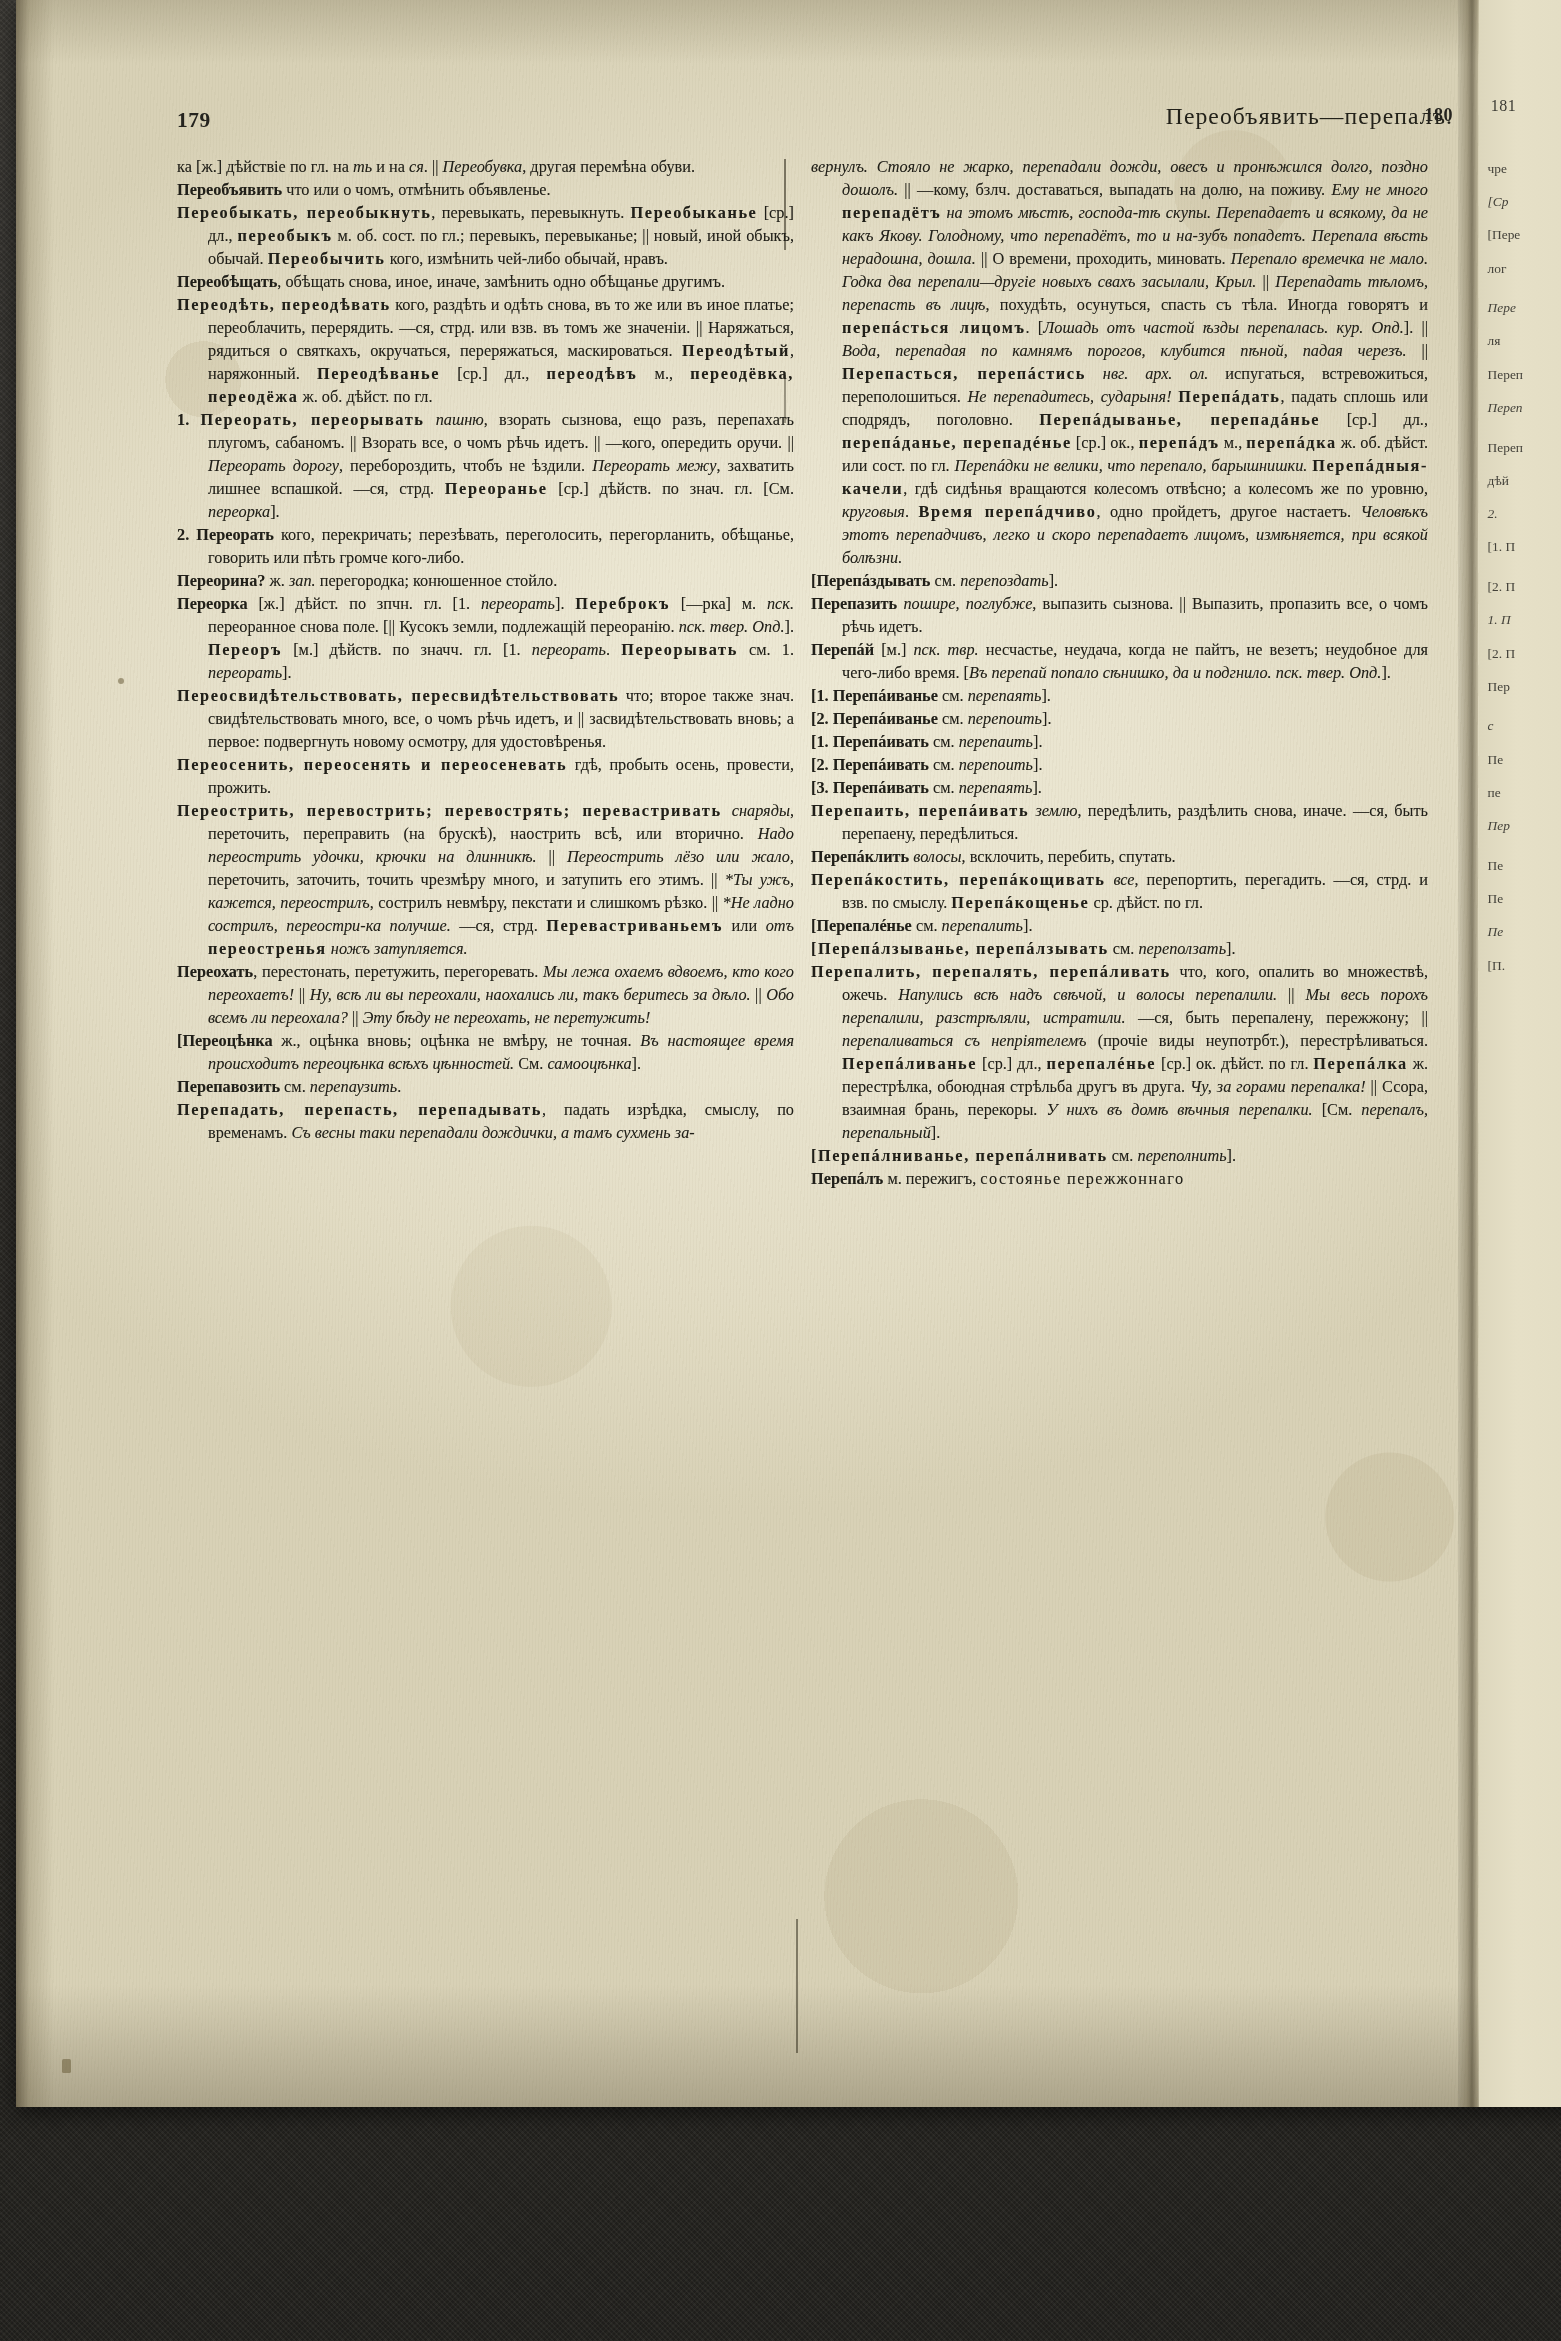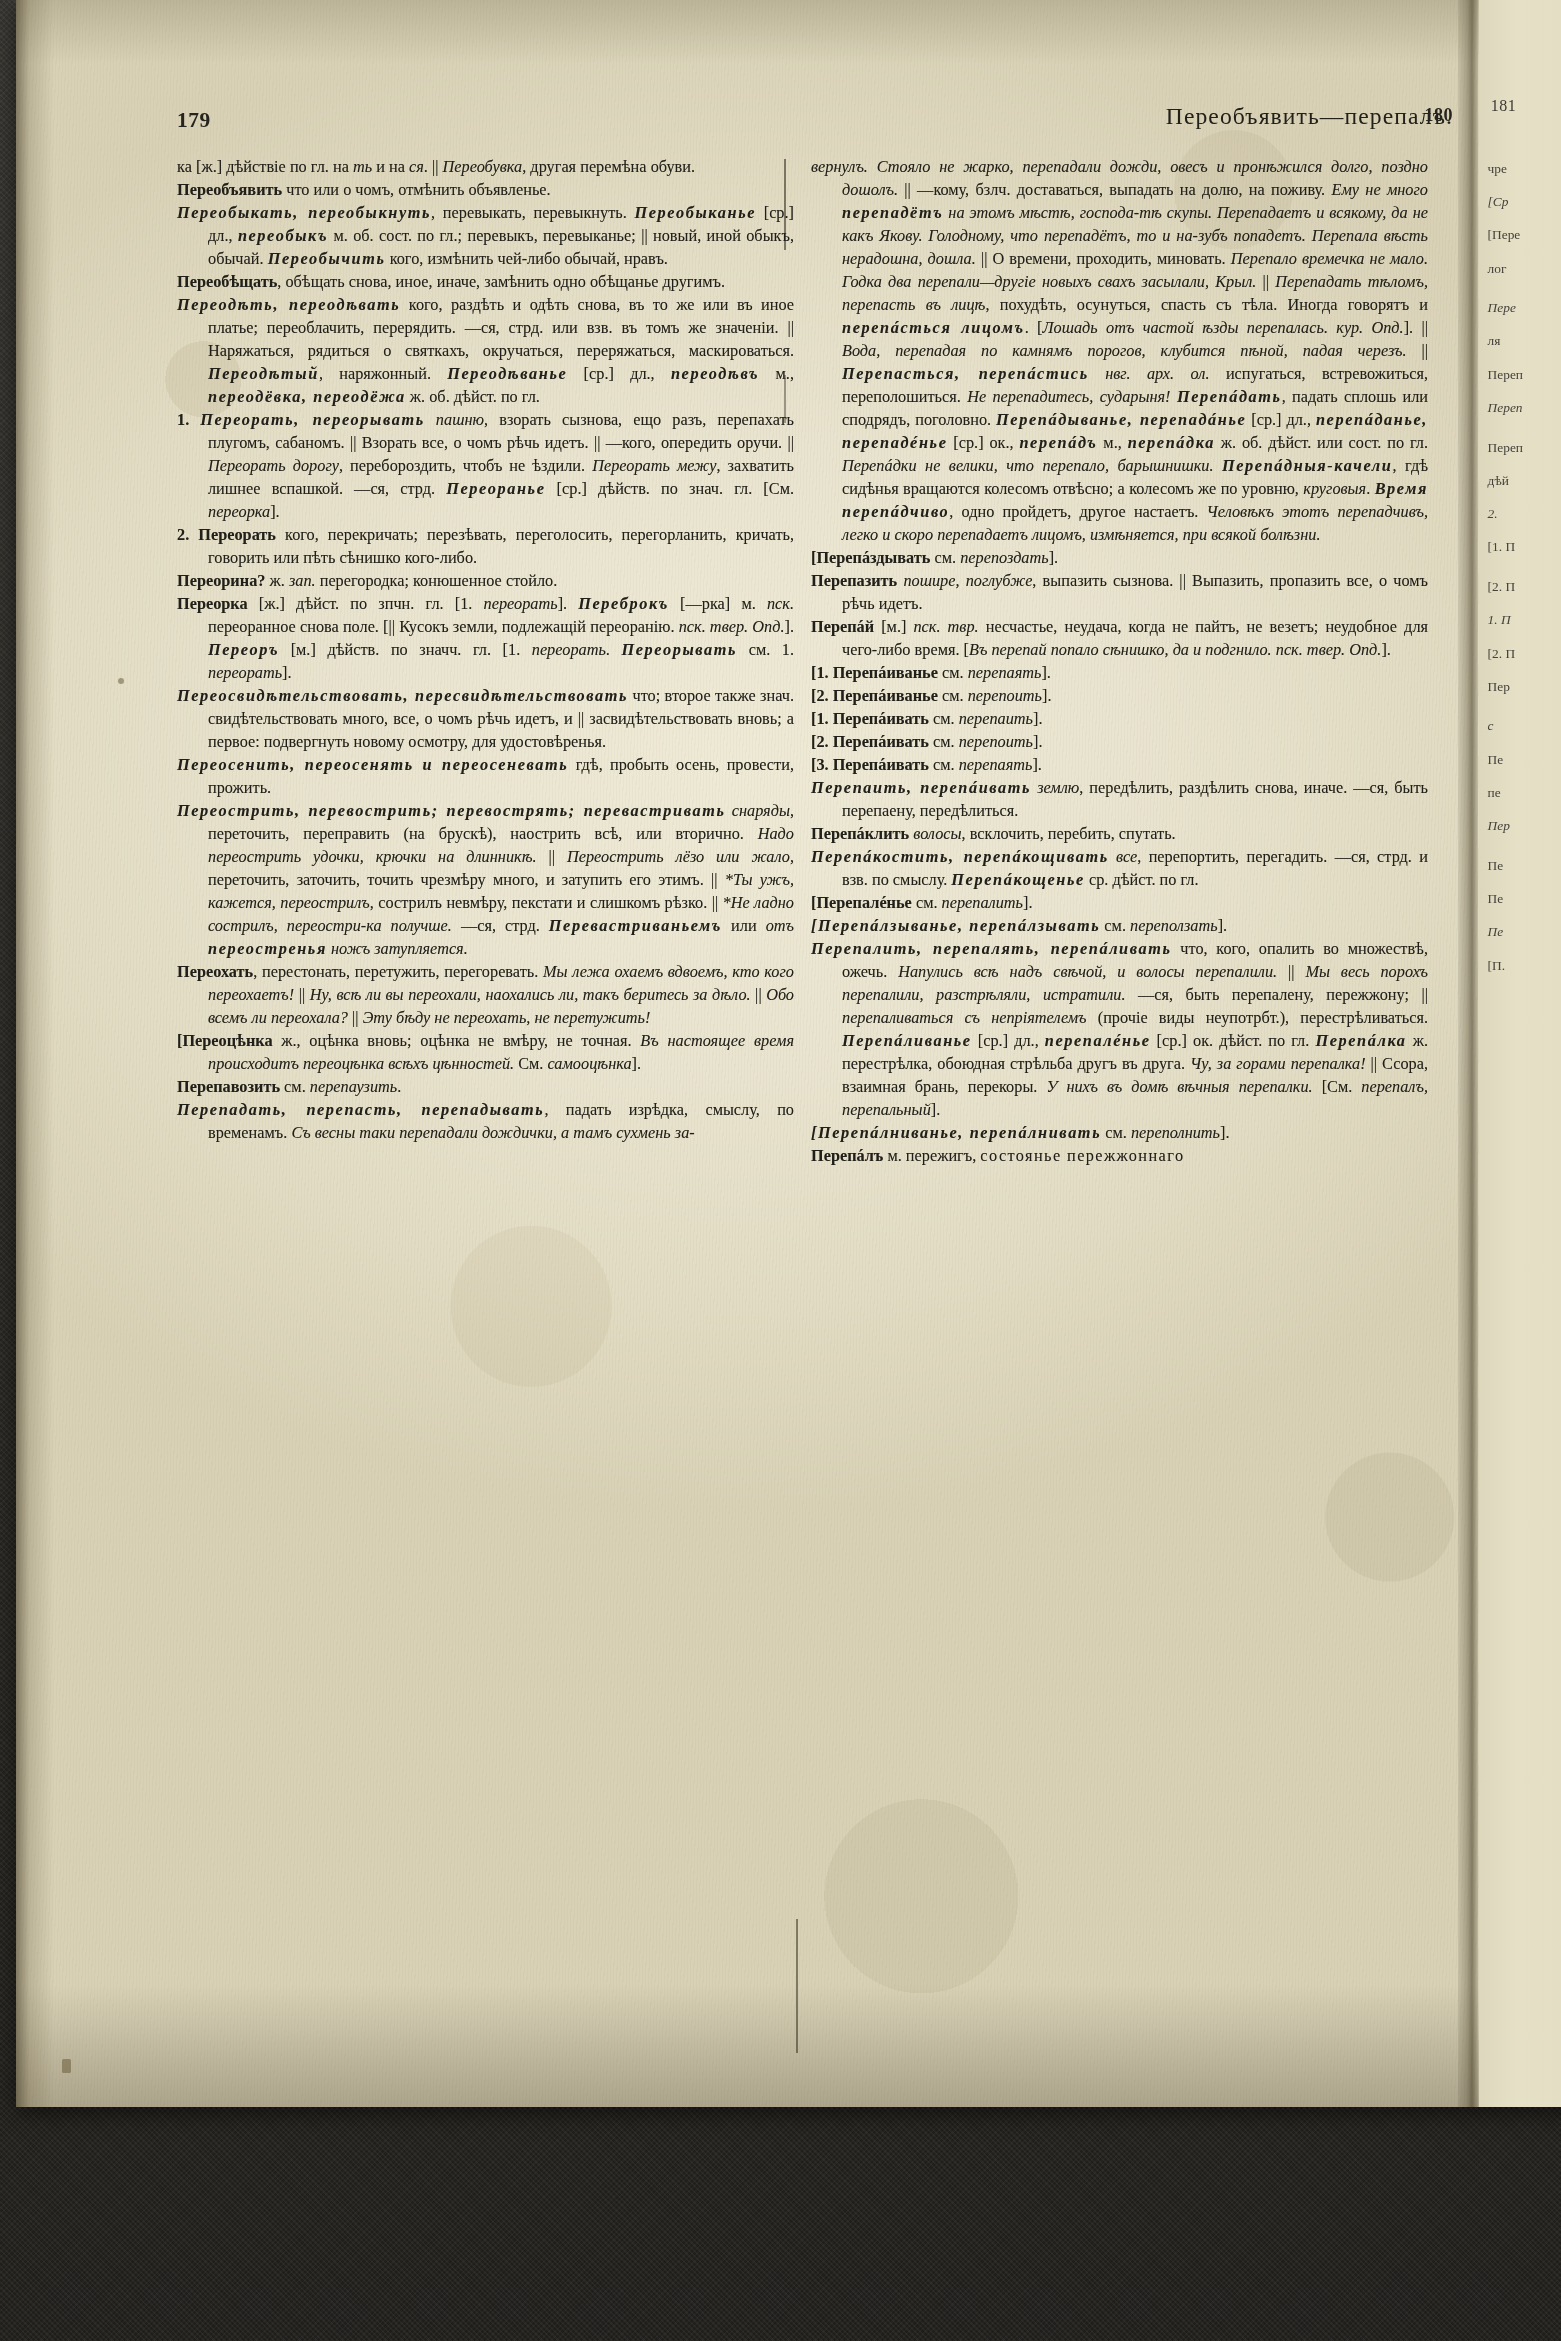--- a/index.html
+++ b/index.html
@@ -123,21 +123,21 @@
     background:rgba(40,35,20,.50);
   }
   
   .entry{
     margin:0 0 0 0;
     padding-left:31px;
     text-indent:-31px;
   }
   
   .hw{font-weight:bold;}           
-  .hwsp{font-weight:bold;letter-spacing:1.6px;font-style:italic;}  
+  .hwsp{font-weight:bold;letter-spacing:1.6px;}  
   .sp{letter-spacing:1.4px;}
   .it{font-style:italic;}
   .num{font-weight:bold;}
   
   #col-left,#col-right{ text-shadow:0 0 0.3px rgba(30,25,10,.30); }
   
   .speck{position:absolute;background:#6a5c3a;border-radius:50%;opacity:.55;}
 </style>
 </head>
 <body>
@@ -161,21 +161,21 @@
   <div id="col-rule2"></div>
   <div id="col-rule3"></div>
 
   <div class="col" id="col-left">
       <div class="entry"><span>ка </span><span>[ж.] дѣйствіе по гл. на </span><span class="it">ть</span><span> и на </span><span class="it">ся</span><span>. || </span><span class="it">Переобувка</span><span>, другая перемѣна обуви.</span></div>
       <div class="entry"><span class="hw">Переобъявить</span><span> что или о чомъ, отмѣнить объявленье.</span></div>
       <div class="entry"><span class="hwsp">Переобыкать, переобыкнуть</span><span>, перевыкать, перевыкнуть. </span><span class="hwsp">Переобыканье</span><span> [ср.] дл., </span><span class="hwsp">переобыкъ</span><span> м. об. сост. по гл.; перевыкъ, перевыканье; || новый, иной обыкъ, обычай. </span><span class="hwsp">Переобычить</span><span> кого, измѣнить чей-либо обычай, нравъ.</span></div>
       <div class="entry"><span class="hw">Переобѣщать</span><span>, обѣщать снова, иное, иначе, замѣнить одно обѣщанье другимъ.</span></div>
       <div class="entry"><span class="hwsp">Переодѣть, переодѣвать</span><span> кого, раздѣть и одѣть снова, въ то же или въ иное платье; переоблачить, перерядить. —ся, стрд. или взв. въ томъ же значеніи. || Наряжаться, рядиться о святкахъ, окручаться, переряжаться, маскироваться. </span><span class="hwsp">Переодѣтый</span><span>, наряжонный. </span><span class="hwsp">Переодѣванье</span><span> [ср.] дл., </span><span class="hwsp">переодѣвъ</span><span> м., </span><span class="hwsp">переодёвка, переодёжа</span><span> ж. об. дѣйст. по гл.</span></div>
       <div class="entry"><span class="num">1. </span><span class="hwsp">Переорать, переорывать</span><span class="it"> пашню</span><span>, взорать сызнова, ещо разъ, перепахать плугомъ, сабаномъ. || Взорать все, о чомъ рѣчь идетъ. || —кого, опередить оручи. || </span><span class="it">Переорать дорогу</span><span>, перебороздить, чтобъ не ѣздили. </span><span class="it">Переорать межу</span><span>, захватить лишнее вспашкой. —ся, стрд. </span><span class="hwsp">Переоранье</span><span> [ср.] дѣйств. по знач. гл. [См. </span><span class="it">переорка</span><span>].</span></div>
-      <div class="entry"><span class="num">2. </span><span class="hw">Переорать</span><span> кого, перекричать; перезѣвать, переголосить, перегорланить, кричать, говорить или пѣть сѣнишко кого-либо.</span></div>
+      <div class="entry"><span class="num">2. </span><span class="hw">Переорать</span><span> кого, перекричать; перезѣвать, переголосить, перегорланить, обѣщанье, говорить или пѣть громче кого-либо.</span></div>
       <div class="entry"><span class="hw">Переорина?</span><span> ж. </span><span class="it">зап.</span><span> перегородка; конюшенное стойло.</span></div>
       <div class="entry"><span class="hw">Переорка</span><span> [ж.] дѣйст. по зпчн. гл. [1. </span><span class="it">переорать</span><span>]. </span><span class="hwsp">Переброкъ</span><span> [—рка] м. </span><span class="it">пск.</span><span> переоранное снова поле. [|| Кусокъ земли, подлежащій переоранію. </span><span class="it">пск. твер. Опд.</span><span>]. </span><span class="hwsp">Переоръ</span><span> [м.] дѣйств. по значч. гл. [1. </span><span class="it">переорать</span><span>. </span><span class="hwsp">Переорывать</span><span> см. 1. </span><span class="it">переорать</span><span>].</span></div>
       <div class="entry"><span class="hwsp">Переосвидѣтельствовать, пересвидѣтельствовать</span><span> что; второе также знач. свидѣтельствовать много, все, о чомъ рѣчь идетъ, и || засвидѣтельствовать вновь; а первое: подвергнуть новому осмотру, для удостовѣренья.</span></div>
       <div class="entry"><span class="hwsp">Переосенить, переосенять и переосеневать</span><span> гдѣ, пробыть осень, провести, прожить.</span></div>
       <div class="entry"><span class="hwsp">Переострить, перевострить; перевострять; перевастривать</span><span class="it"> снаряды</span><span>, переточить, переправить (на брускѣ), наострить всѣ, или вторично. </span><span class="it">Надо переострить удочки, крючки на длинникѣ.</span><span> || </span><span class="it">Переострить лёзо или жало</span><span>, переточить, заточить, точить чрезмѣру много, и затупить его этимъ. || </span><span class="it">*Ты ужъ, кажется, переострилъ</span><span>, сострилъ невмѣру, пекстати и слишкомъ рѣзко. || </span><span class="it">*Не ладно сострилъ, переостри-ка получше.</span><span> —ся, стрд. </span><span class="hwsp">Перевастриваньемъ</span><span> или </span><span class="it">отъ</span><span> </span><span class="hwsp">переостренья</span><span class="it"> ножъ затупляется.</span></div>
       <div class="entry"><span class="hw">Переохать</span><span>, перестонать, перетужить, перегоревать. </span><span class="it">Мы лежа охаемъ вдвоемъ, кто кого переохаетъ!</span><span> || </span><span class="it">Ну, всѣ ли вы переохали, наохались ли, такъ беритесь за дѣло.</span><span> || </span><span class="it">Обо всемъ ли переохала?</span><span> || </span><span class="it">Эту бѣду не переохать, не перетужить!</span></div>
       <div class="entry"><span class="hw">[Переоцѣнка</span><span> ж., оцѣнка вновь; оцѣнка не вмѣру, не точная. </span><span class="it">Въ настоящее время происходитъ переоцѣнка всѣхъ цѣнностей.</span><span> См. </span><span class="it">самооцѣнка</span><span>].</span></div>
       <div class="entry"><span class="hw">Перепавозить</span><span> см. </span><span class="it">перепаузить</span><span>.</span></div>
       <div class="entry"><span class="hwsp">Перепадать, перепасть, перепадывать</span><span>, падать изрѣдка, смыслу, по временамъ. </span><span class="it">Съ весны таки перепадали дождички, а тамъ сухмень за-</span></div>
     </div>

